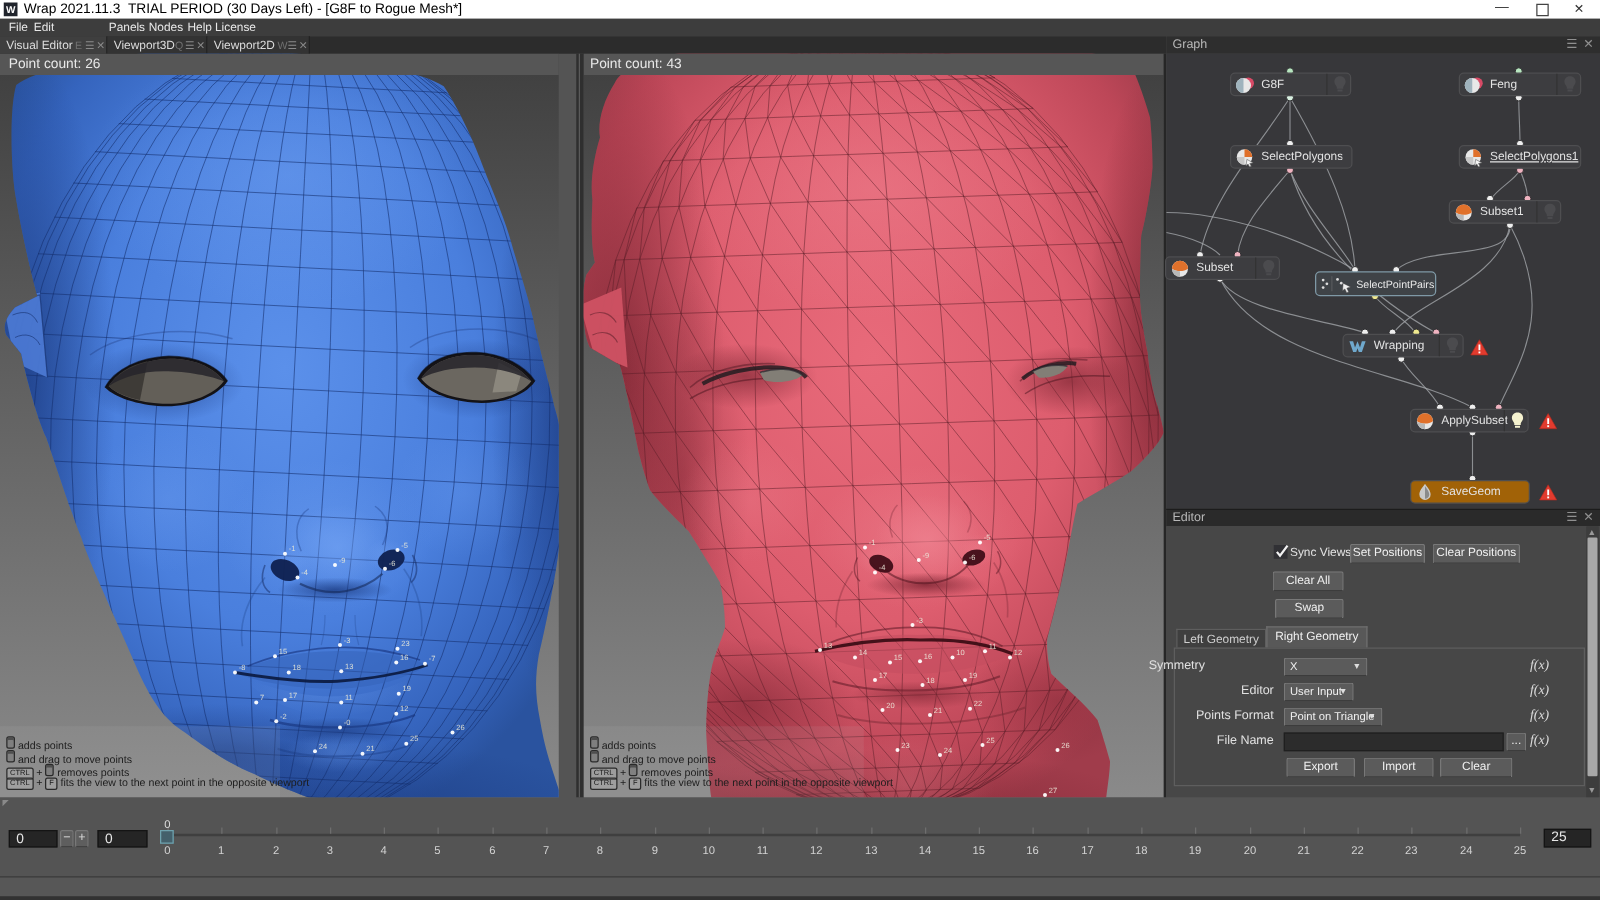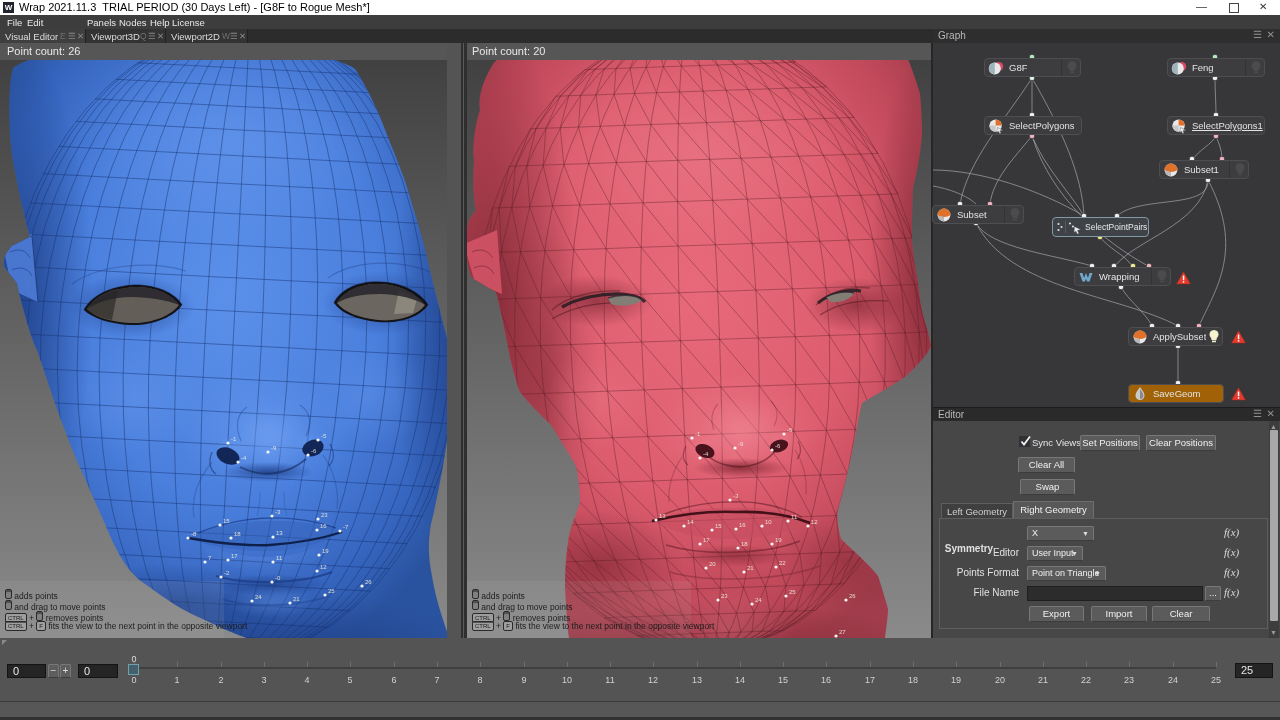--- a/index.html
+++ b/index.html
@@ -676,21 +676,21 @@
         <circle cx="786" cy="596" r="1.6" fill="#fff" opacity="0.95"></circle>
         <text x="789" y="594" font-size="6" fill="#ece8da" opacity="0.9">25</text>
         <circle cx="846" cy="600" r="1.6" fill="#fff" opacity="0.95"></circle>
         <text x="849" y="598" font-size="6" fill="#ece8da" opacity="0.9">26</text>
         <circle cx="836" cy="636" r="1.6" fill="#fff" opacity="0.95"></circle>
         <text x="839" y="634" font-size="6" fill="#ece8da" opacity="0.9">27</text>
         <circle cx="752" cy="660" r="1.6" fill="#fff" opacity="0.95"></circle>
         <text x="755" y="658" font-size="6" fill="#ece8da" opacity="0.9">28</text>
       </svg>
       <div style="position:absolute;left:0;top:0;width:464px;height:17px;background:#565656;">
-        <span style="position:absolute;left:5px;top:2px;font-size:11px;color:#e8e8e8;">Point count: 20</span>
+        <span style="position:absolute;left:5px;top:2px;font-size:11px;color:#e8e8e8;">Point count: 43</span>
       </div>
     </div>
     <div style="position:absolute;left:0px;top:581px;width:224px;height:57px;background:rgba(200,200,200,0.10);"></div>
     <div style="position:absolute;left:5px;top:589px;font-size:8.5px;color:#1d1d1d;white-space:nowrap;"><span style="display:inline-block;width:5px;height:8px;border:1px solid #2a2a2a;border-radius:2px;background:rgba(90,90,90,0.25);vertical-align:0px;box-shadow:inset 0 2px 0 rgba(30,30,30,0.5);"></span> adds points</div>
     <div style="position:absolute;left:5px;top:600px;font-size:8.5px;color:#1d1d1d;white-space:nowrap;"><span style="display:inline-block;width:5px;height:8px;border:1px solid #2a2a2a;border-radius:2px;background:rgba(90,90,90,0.25);vertical-align:0px;box-shadow:inset 0 2px 0 rgba(30,30,30,0.5);"></span> and drag to move points</div>
     <div style="position:absolute;left:5px;top:611px;font-size:8.5px;color:#1d1d1d;white-space:nowrap;"><span style="display:inline-block;border:1px solid #2a2a2a;border-radius:2px;background:rgba(200,200,200,0.28);font-size:6px;color:#1a1a1a;padding:0 2px;height:8px;line-height:8px;vertical-align:1px;">CTRL</span> + <span style="display:inline-block;width:5px;height:8px;border:1px solid #2a2a2a;border-radius:2px;background:rgba(90,90,90,0.25);vertical-align:0px;box-shadow:inset 0 2px 0 rgba(30,30,30,0.5);"></span> removes points</div>
     <div style="position:absolute;left:5px;top:621px;font-size:8.5px;color:#1d1d1d;white-space:nowrap;"><span style="display:inline-block;border:1px solid #2a2a2a;border-radius:2px;background:rgba(200,200,200,0.28);font-size:6px;color:#1a1a1a;padding:0 2px;height:8px;line-height:8px;vertical-align:1px;">CTRL</span> + <span style="display:inline-block;border:1px solid #2a2a2a;border-radius:2px;background:rgba(200,200,200,0.28);font-size:6px;color:#1a1a1a;padding:0 2px;height:8px;line-height:8px;vertical-align:1px;">F</span> fits the view to the next point in the opposite viewport</div>
     <div style="position:absolute;left:467px;top:581px;width:224px;height:57px;background:rgba(200,200,200,0.10);"></div>
     <div style="position:absolute;left:472px;top:589px;font-size:8.5px;color:#1d1d1d;white-space:nowrap;"><span style="display:inline-block;width:5px;height:8px;border:1px solid #2a2a2a;border-radius:2px;background:rgba(90,90,90,0.25);vertical-align:0px;box-shadow:inset 0 2px 0 rgba(30,30,30,0.5);"></span> adds points</div>
     <div style="position:absolute;left:472px;top:600px;font-size:8.5px;color:#1d1d1d;white-space:nowrap;"><span style="display:inline-block;width:5px;height:8px;border:1px solid #2a2a2a;border-radius:2px;background:rgba(90,90,90,0.25);vertical-align:0px;box-shadow:inset 0 2px 0 rgba(30,30,30,0.5);"></span> and drag to move points</div>
@@ -886,21 +886,21 @@
       </svg>
     </div>
     <span style="position:absolute;left:1032px;top:437px;font-size:9.5px;color:#e4e4e4;white-space:nowrap;">Sync Views</span>
     <div style="background:#5b5b5b;border:1px solid #787878;border-bottom-color:#3c3c3c;border-radius:2px;color:#f0f0f0;font-size:9.5px;text-align:center;box-sizing:border-box;position:absolute;white-space:nowrap;overflow:hidden;left:1080px;top:435px;width:60px;height:16px;line-height:14px;">Set Positions</div>
     <div style="background:#5b5b5b;border:1px solid #787878;border-bottom-color:#3c3c3c;border-radius:2px;color:#f0f0f0;font-size:9.5px;text-align:center;box-sizing:border-box;position:absolute;white-space:nowrap;overflow:hidden;left:1146px;top:435px;width:70px;height:16px;line-height:14px;">Clear Positions</div>
     <div style="background:#5b5b5b;border:1px solid #787878;border-bottom-color:#3c3c3c;border-radius:2px;color:#f0f0f0;font-size:9.5px;text-align:center;box-sizing:border-box;position:absolute;white-space:nowrap;overflow:hidden;left:1018px;top:457px;width:57px;height:16px;line-height:14px;">Clear All</div>
     <div style="background:#5b5b5b;border:1px solid #787878;border-bottom-color:#3c3c3c;border-radius:2px;color:#f0f0f0;font-size:9.5px;text-align:center;box-sizing:border-box;position:absolute;white-space:nowrap;overflow:hidden;left:1020px;top:479px;width:55px;height:16px;line-height:14px;">Swap</div>
     <div style="position:absolute;left:941px;top:503px;width:72px;height:15px;background:#3f3f3f;border:1px solid #5e5e5e;border-bottom:none;color:#cfcfcf;font-size:9.5px;text-align:center;line-height:15px;box-sizing:border-box;white-space:nowrap;">Left Geometry</div>
     <div style="position:absolute;left:1013px;top:501px;width:81px;height:17px;background:#585858;border:1px solid #6e6e6e;border-bottom:none;color:#f2f2f2;font-size:9.5px;text-align:center;line-height:16px;box-sizing:border-box;white-space:nowrap;">Right Geometry</div>
     <div style="position:absolute;left:939px;top:518px;width:329px;height:111px;border:1px solid #5e5e5e;box-sizing:border-box;"></div>
-    <span style="position:absolute;left:919px;top:543px;width:100px;text-align:center;font-size:10px;color:#e0e0e0;white-space:nowrap;font-weight:bold;">Symmetry</span>
+    <span style="position:absolute;left:919px;top:527px;width:100px;text-align:left;font-size:10px;color:#e0e0e0;white-space:nowrap;">Symmetry</span>
     <div style="background:#5b5b5b;border:1px solid #787878;border-bottom-color:#3c3c3c;border-radius:2px;color:#f0f0f0;font-size:9.5px;text-align:center;box-sizing:border-box;position:absolute;white-space:nowrap;overflow:hidden;left:1027px;top:526px;width:67px;height:15px;line-height:13px;text-align:left;padding-left:4px;font-size:9px;">X<span style="position:absolute;right:4px;top:0px;font-size:7px;color:#ddd;">▼</span></div>
     <span style="position:absolute;left:919px;top:547px;width:100px;text-align:right;font-size:10px;color:#e0e0e0;white-space:nowrap;">Editor</span>
     <div style="background:#5b5b5b;border:1px solid #787878;border-bottom-color:#3c3c3c;border-radius:2px;color:#f0f0f0;font-size:9.5px;text-align:center;box-sizing:border-box;position:absolute;white-space:nowrap;overflow:hidden;left:1027px;top:546px;width:56px;height:15px;line-height:13px;text-align:left;padding-left:4px;font-size:9px;">User Input<span style="position:absolute;right:4px;top:0px;font-size:7px;color:#ddd;">▼</span></div>
     <span style="position:absolute;left:919px;top:567px;width:100px;text-align:right;font-size:10px;color:#e0e0e0;white-space:nowrap;">Points Format</span>
     <div style="background:#5b5b5b;border:1px solid #787878;border-bottom-color:#3c3c3c;border-radius:2px;color:#f0f0f0;font-size:9.5px;text-align:center;box-sizing:border-box;position:absolute;white-space:nowrap;overflow:hidden;left:1027px;top:566px;width:79px;height:15px;line-height:13px;text-align:left;padding-left:4px;font-size:9px;">Point on Triangle<span style="position:absolute;right:4px;top:0px;font-size:7px;color:#ddd;">▼</span></div>
     <span style="position:absolute;left:919px;top:587px;width:100px;text-align:right;font-size:10px;color:#e0e0e0;white-space:nowrap;">File Name</span>
     <div style="position:absolute;left:1027px;top:586px;width:176px;height:15px;background:#2c2c2c;border:1px solid #1f1f1f;box-sizing:border-box;"></div>
     <div style="background:#5b5b5b;border:1px solid #787878;border-bottom-color:#3c3c3c;border-radius:2px;color:#f0f0f0;font-size:9.5px;text-align:center;box-sizing:border-box;position:absolute;white-space:nowrap;overflow:hidden;left:1205px;top:586px;width:16px;height:15px;line-height:12px;">...</div>
     <span style="position:absolute;left:1224px;top:526px;font-size:11px;color:#dcdcdc;font-family:'Liberation Serif',serif;font-style:italic;">f(x)</span>
     <span style="position:absolute;left:1224px;top:546px;font-size:11px;color:#dcdcdc;font-family:'Liberation Serif',serif;font-style:italic;">f(x)</span>

